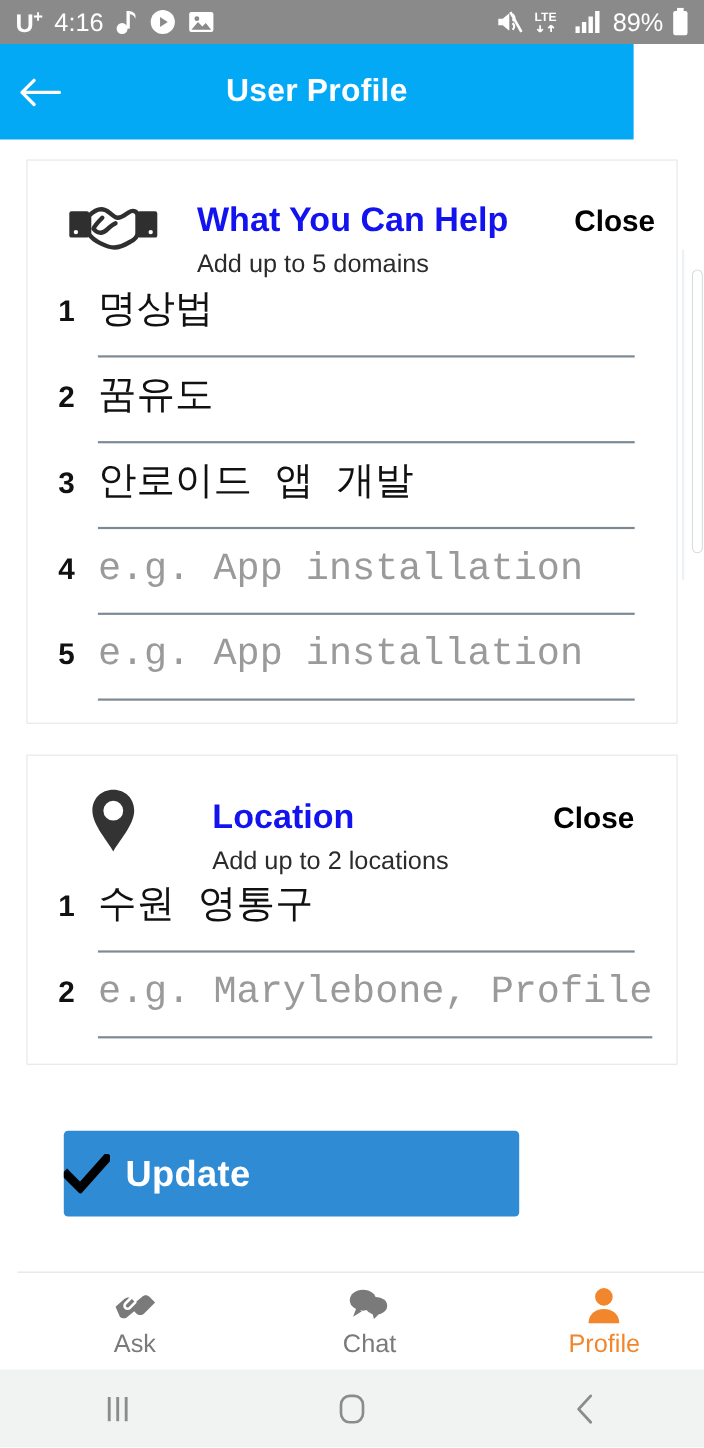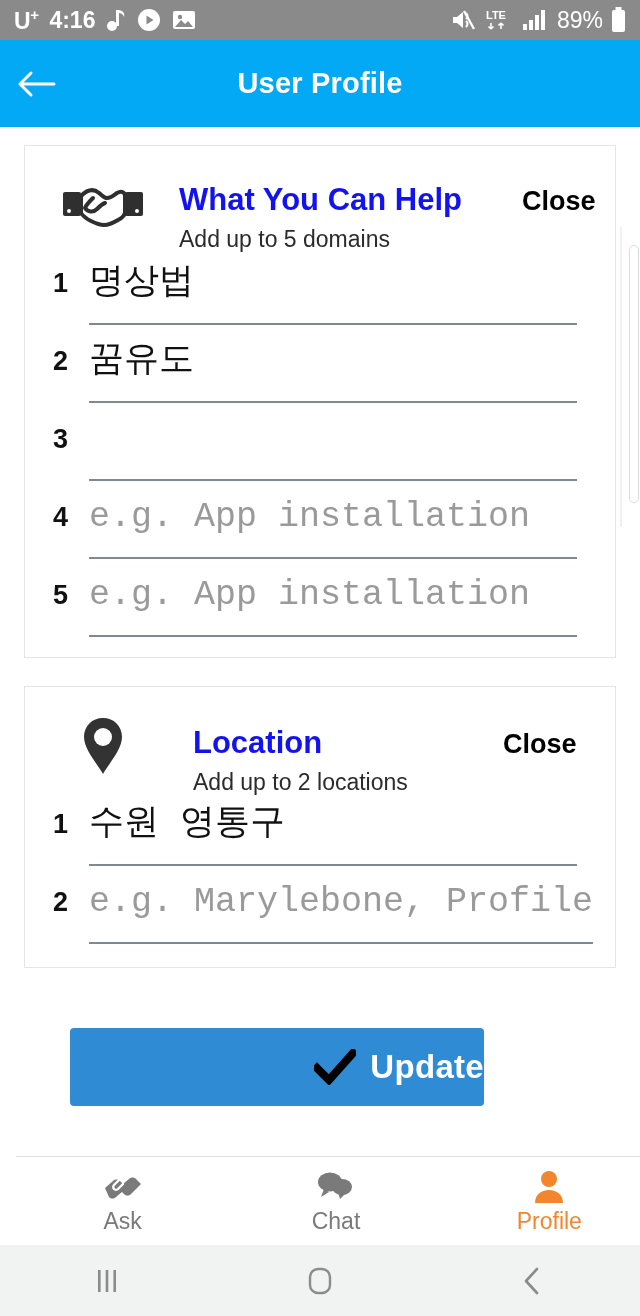--- a/index.html
+++ b/index.html
@@ -28,29 +28,29 @@
     padding: 0 14px;
     color: #ffffff;
   }
   .sb-left { display: flex; align-items: center; gap: 11px; }
   .sb-right { display: flex; align-items: center; gap: 8px; margin-left: auto; }
   .carrier {
     font-size: 23px; font-weight: bold; letter-spacing: -0.5px;
     line-height: 1;
   }
   .carrier sup { font-size: 15px; vertical-align: super; font-weight: bold; }
-  .clock { font-size: 23px; font-weight: 700; line-height: 1; }
+  .clock { font-size: 23px; font-weight: 400; line-height: 1; }
   .sb-icon { display: inline-flex; align-items: center; justify-content: center; }
   .battery-pct { font-size: 23px; line-height: 1; }
 
   
   .app-bar {
     position: absolute;
     top: 40px; left: 0;
-    width: 640px; height: 87px;
+    width: 576px; height: 87px;
     background: #03a9f4;
     display: flex;
     align-items: center;
   }
   .back-btn {
     width: 72px; height: 87px;
     display: flex; align-items: center; justify-content: center;
     cursor: pointer;
   }
   .app-title {
@@ -184,24 +184,23 @@
   
   .update-btn {
     position: absolute;
     left: 58px; top: 901px;
     width: 414px; height: 78px;
     background: #2e8bd4;
     border: none;
     border-radius: 4px;
     display: flex;
     align-items: center;
-    justify-content: flex-end;
+    justify-content: flex-start;
     gap: 14px;
     cursor: pointer;
-    margin-left: 12px;
   }
   .update-check { display: inline-flex; }
   .update-label {
     color: #ffffff;
     font-size: 33px;
     font-weight: bold;
     letter-spacing: 0.3px;
   }
 
   
@@ -347,20 +346,21 @@
         <div class="row">
           <div class="row-num">2</div>
           <div class="row-field">
             <div class="row-value">꿈유도</div>
             <div class="row-underline"></div>
           </div>
         </div>
         <div class="row">
           <div class="row-num">3</div>
           <div class="row-field">
+            <div class="row-value">안로이드 앱 개발</div>
             <div class="row-underline"></div>
           </div>
         </div>
         <div class="row">
           <div class="row-num">4</div>
           <div class="row-field">
             <div class="row-value placeholder">e.g. App installation</div>
             <div class="row-underline"></div>
           </div>
         </div>

